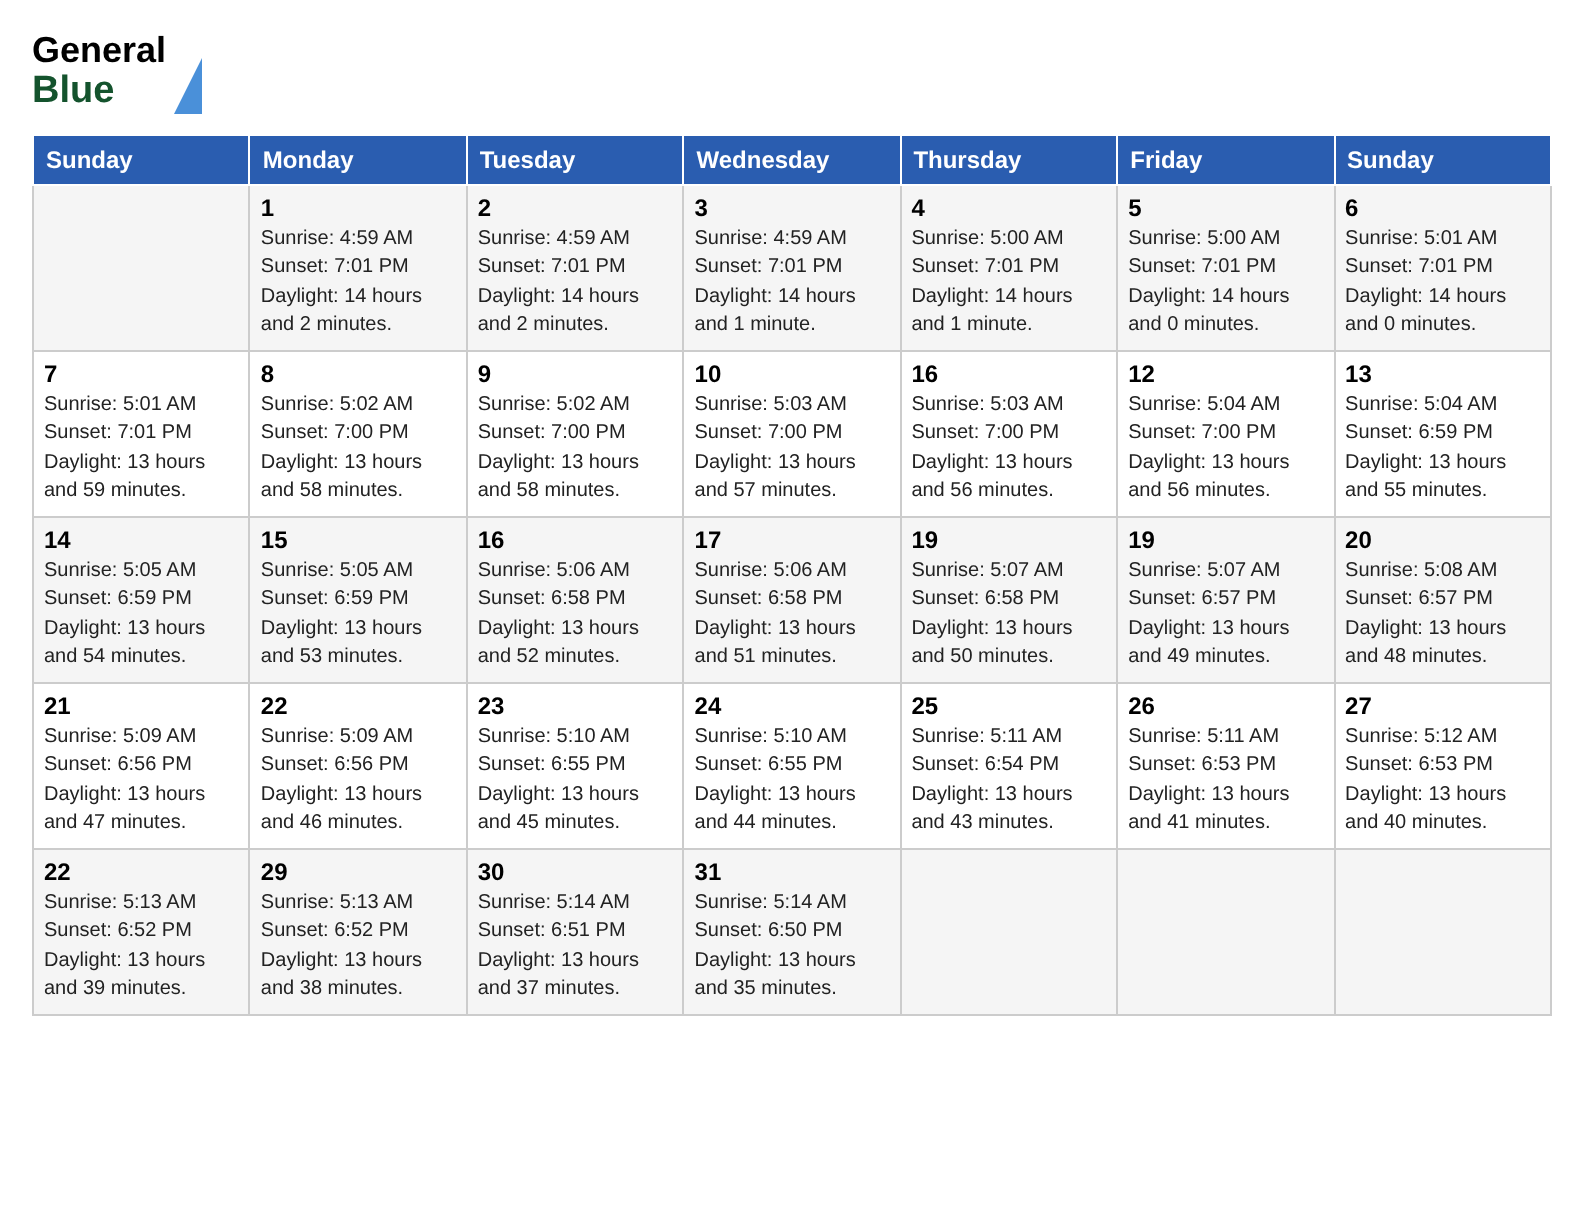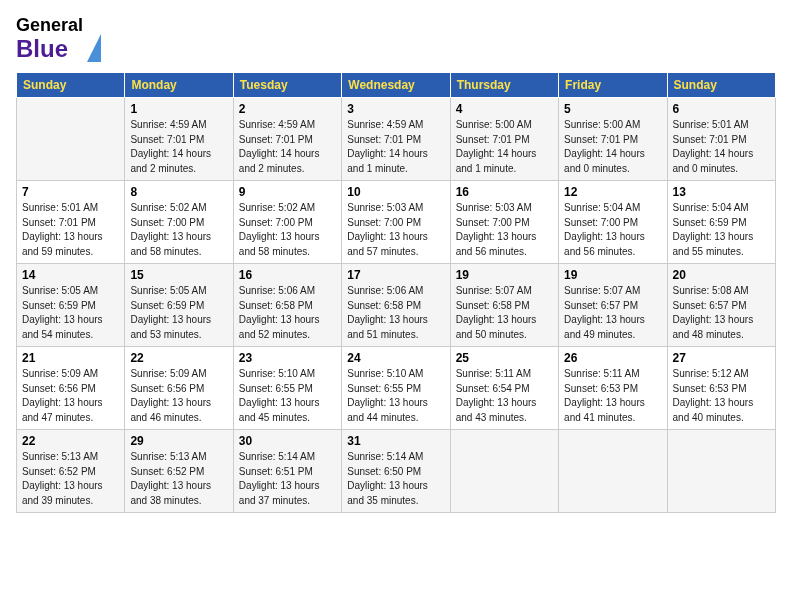--- a/index.html
+++ b/index.html
@@ -35,21 +35,21 @@
       color: #333;
       font-style: italic;
     }
     table {
       width: 100%;
       border-collapse: collapse;
       font-size: 10.5px;
     }
     thead tr th {
       background-color: #2a5db0;
-      color: #fde047;
+      color: #ffffff;
       text-align: left;
       padding: 5px 6px;
       font-size: 12px;
       font-weight: bold;
       border: 1px solid #fff;
     }
     tbody tr td {
       border: 1px solid #ccc;
       vertical-align: top;
       padding: 4px 5px;
@@ -75,21 +75,21 @@
     }
   </style>
 </head>
 <body>
 
 <div class="header">
   <div class="logo">
     <div style="display:flex; align-items: center;">
       <div style="margin-right:4px;">
         <div style="font-size:18px;font-weight:bold;color:#000000;line-height:1.1;">General</div>
-        <div style="font-size:24px;font-weight:bold;color:#4c1d95;line-height:1.1;">Blue</div>
+        <div style="font-size:19px;font-weight:bold;color:#14532d;line-height:1.1;">Blue</div>
       </div>
       <div style="width:0;height:0;border-left:14px solid transparent;border-bottom:28px solid #4a90d9;margin-bottom:0;align-self:flex-end;"></div>
     </div>
   </div>
   <div class="title-section">
     <div class="month-title"></div>
     <div class="location"></div>
   </div>
 </div>
 

